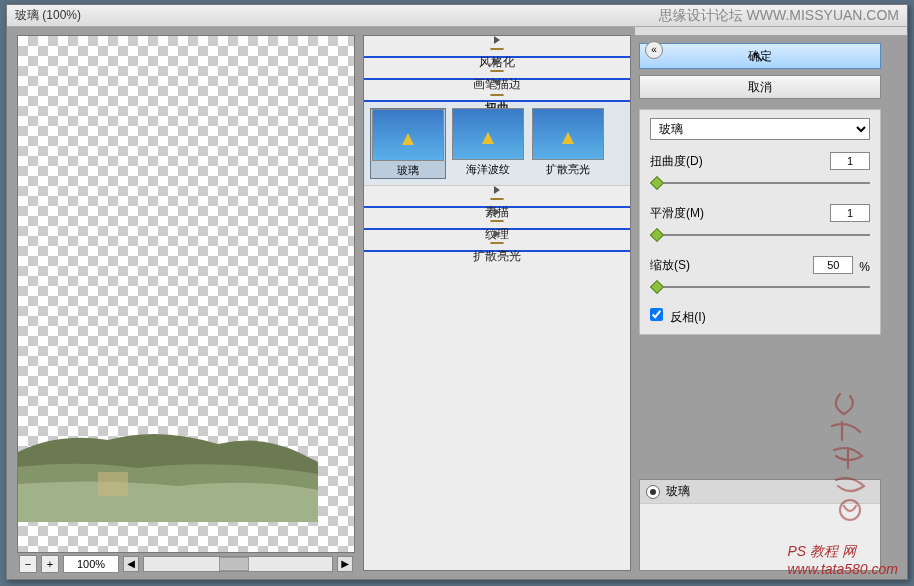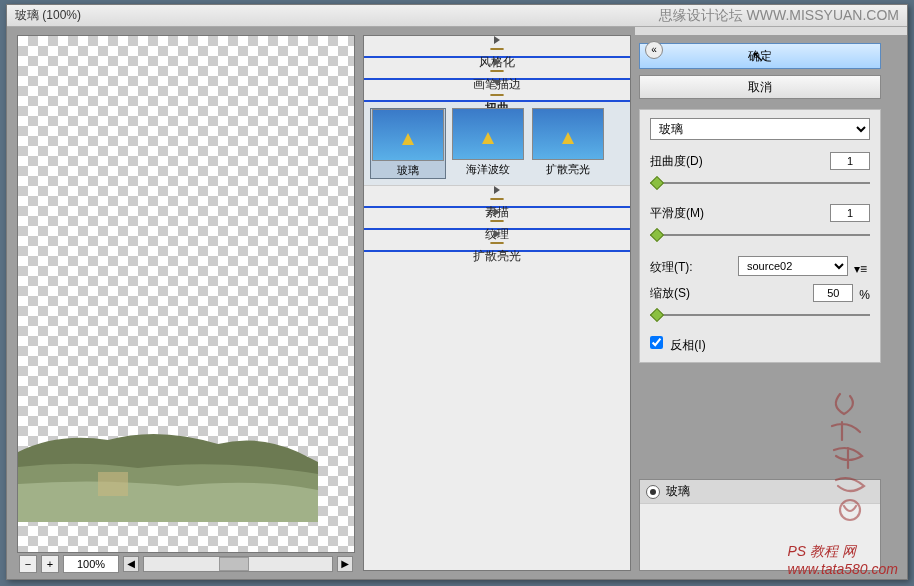--- a/index.html
+++ b/index.html
@@ -156,25 +156,20 @@
 
         <div class="row">
           <label>平滑度(M)</label>
           <input class="numfield" value="1" style="">
         </div>
         <div class="slider">
             <div class="strack"></div>
             <div class="sthumb" style="left:2px"></div>
           </div>
 
-        <div class="row">
-          <label>纹理(T):</label>
-          <select class="tex-sel"><option>source02</option></select>
-          <span class="tex-menu">▾≡</span>
-        </div>
 
         <div class="row" style="margin-top:8px">
           <label>缩放(S)</label>
           <input class="numfield" value="50" style="">
           <span>%</span>
         </div>
         <div class="slider">
             <div class="strack"></div>
             <div class="sthumb" style="left:2px"></div>
           </div>

